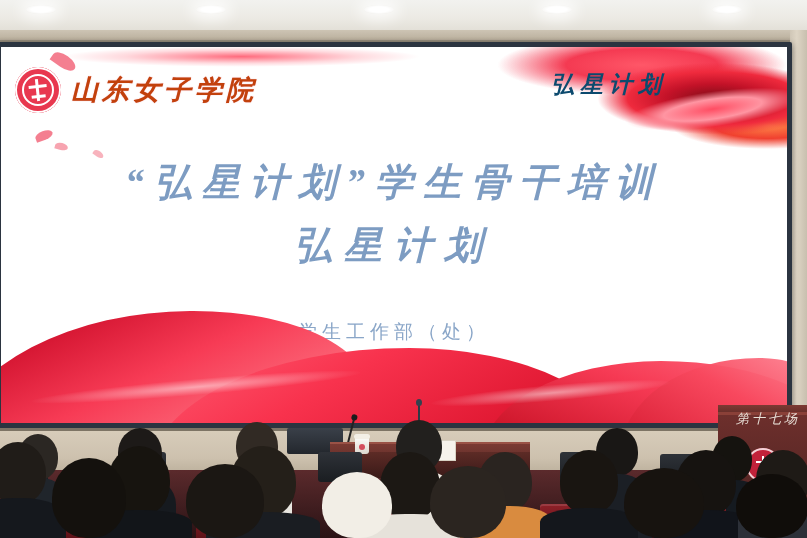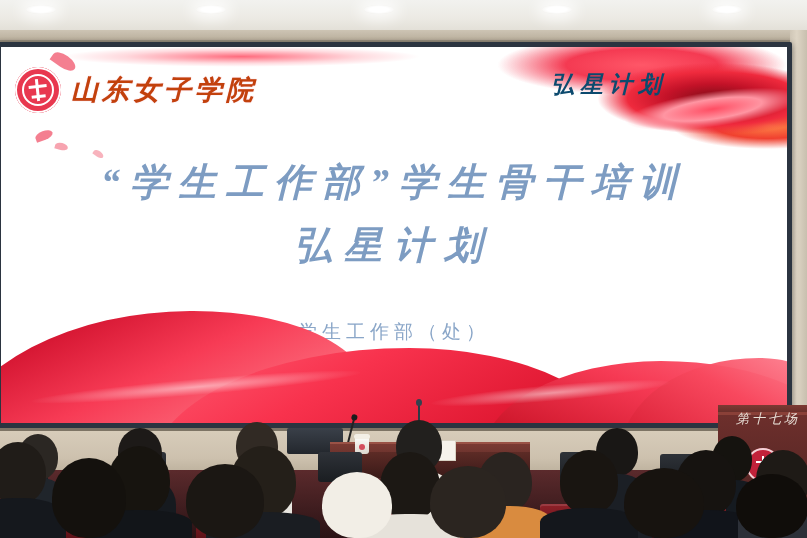--- a/index.html
+++ b/index.html
@@ -168,21 +168,21 @@
           <div>
             <div class="logo-cn">山东女子学院</div>
           </div>
         </div>
         <div class="petal" style="left:50px;top:8px;width:26px;height:13px;"></div>
         <div class="petal" style="left:34px;top:84px;width:18px;height:9px;transform:rotate(-20deg);"></div>
         <div class="petal" style="left:54px;top:96px;width:13px;height:7px;transform:rotate(15deg);opacity:.6;"></div>
         <div class="petal" style="left:92px;top:104px;width:11px;height:6px;opacity:.5;"></div>
 
         <div class="headline">
-          <div class="h-l1">“学生工作部”学生骨干培训</div>
+          <div class="h-l1">“弘星计划”学生骨干培训</div>
           <div class="h-l2">弘星计划</div>
         </div>
         <div class="subline">
           <div class="s-l1">学生工作部（处）</div>
           <div class="s-l2">2024年3月</div>
         </div>
 
         <div class="silk">
           <div class="wave w1"></div>
           <div class="wave w2"></div>

